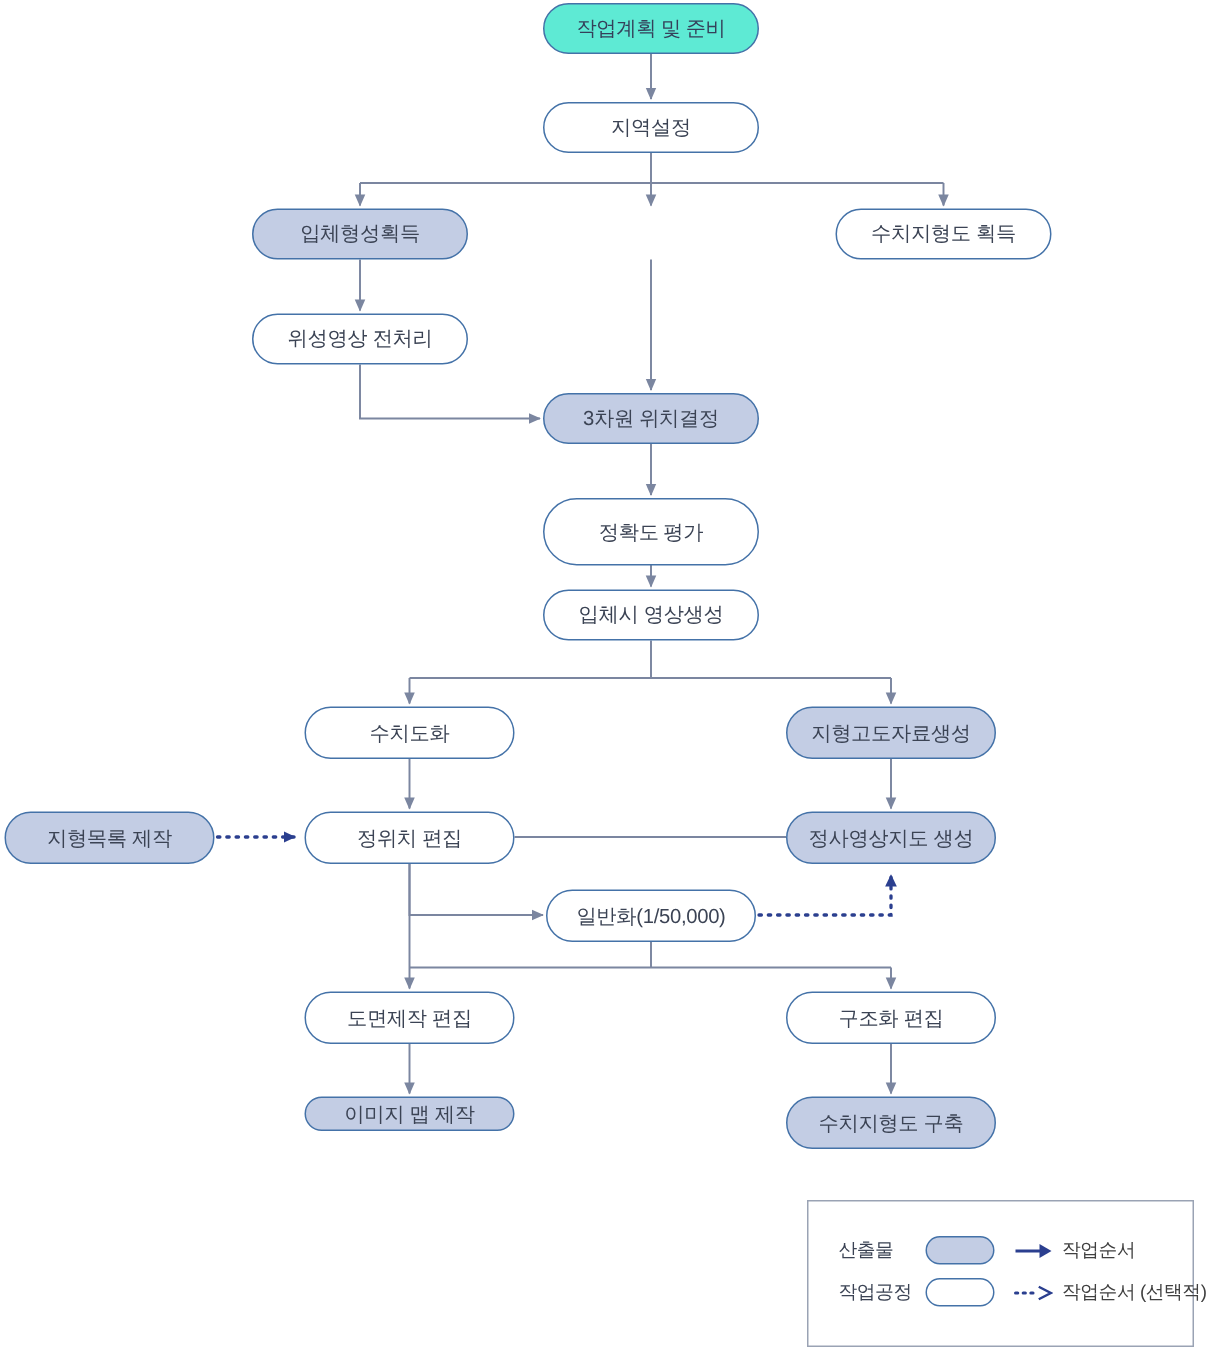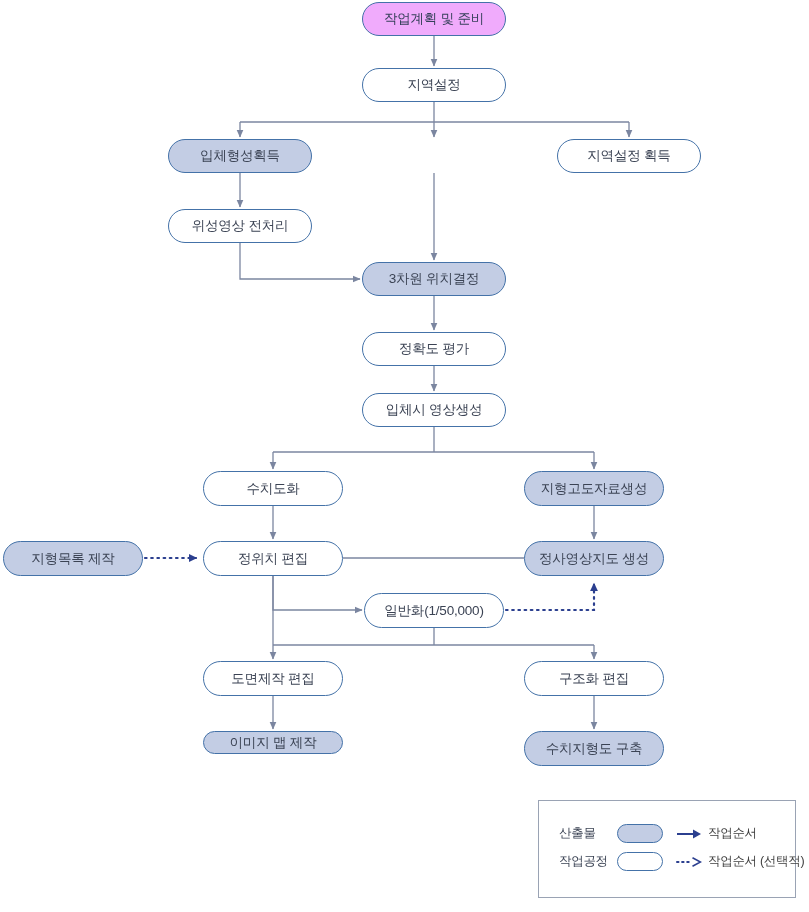--- a/index.html
+++ b/index.html
@@ -31,21 +31,21 @@
     border:1.4px solid #4472a8;
     border-radius:999px;
     background:#ffffff;
     color:#3b4354;
     font-size:13.5px;
     letter-spacing:-0.2px;
     white-space:nowrap;
     line-height:1;
   }
   .node.fill{ background:#c3cde4; }
-  .node.fill-strong{ background:#f0abfc; border-color:#4472a8; color:#35405a; }
+  .node.fill-strong{ background:#5eead4; border-color:#4472a8; color:#35405a;font-family:Liberation Serif, serif; }
 
   
   #legend{
     position:absolute;
     left:538px; top:800px;
     width:258px; height:98px;
     box-sizing:border-box;
     border:1px solid #9aa3b4;
     background:#ffffff;
   }
@@ -156,29 +156,29 @@
   <div class="node fill-strong" style="left:362px;top:2px;width:144px;height:34px;">
     <span>작업계획 및 준비</span>
   </div>
   <div class="node" style="left:362px;top:68px;width:144px;height:34px;">
     <span>지역설정</span>
   </div>
   <div class="node fill" style="left:168px;top:139px;width:144px;height:34px;">
     <span>입체형성획득</span>
   </div>
   <div class="node" style="left:557px;top:139px;width:144px;height:34px;">
-    <span>지역설정 획득</span>
+    <span>수치지형도 획득</span>
   </div>
   <div class="node" style="left:168px;top:209px;width:144px;height:34px;">
     <span>위성영상 전처리</span>
   </div>
   <div class="node fill" style="left:362px;top:262px;width:144px;height:34px;">
     <span>3차원 위치결정</span>
   </div>
-  <div class="node" style="left:362px;top:332px;width:144px;height:34px;">
+  <div class="node" style="left:362px;top:332px;width:144px;height:45px;font-family:Liberation Serif, serif;">
     <span>정확도 평가</span>
   </div>
   <div class="node" style="left:362px;top:393px;width:144px;height:34px;">
     <span>입체시 영상생성</span>
   </div>
   <div class="node" style="left:203px;top:471px;width:140px;height:35px;">
     <span>수치도화</span>
   </div>
   <div class="node fill" style="left:524px;top:471px;width:140px;height:35px;">
     <span>지형고도자료생성</span>

